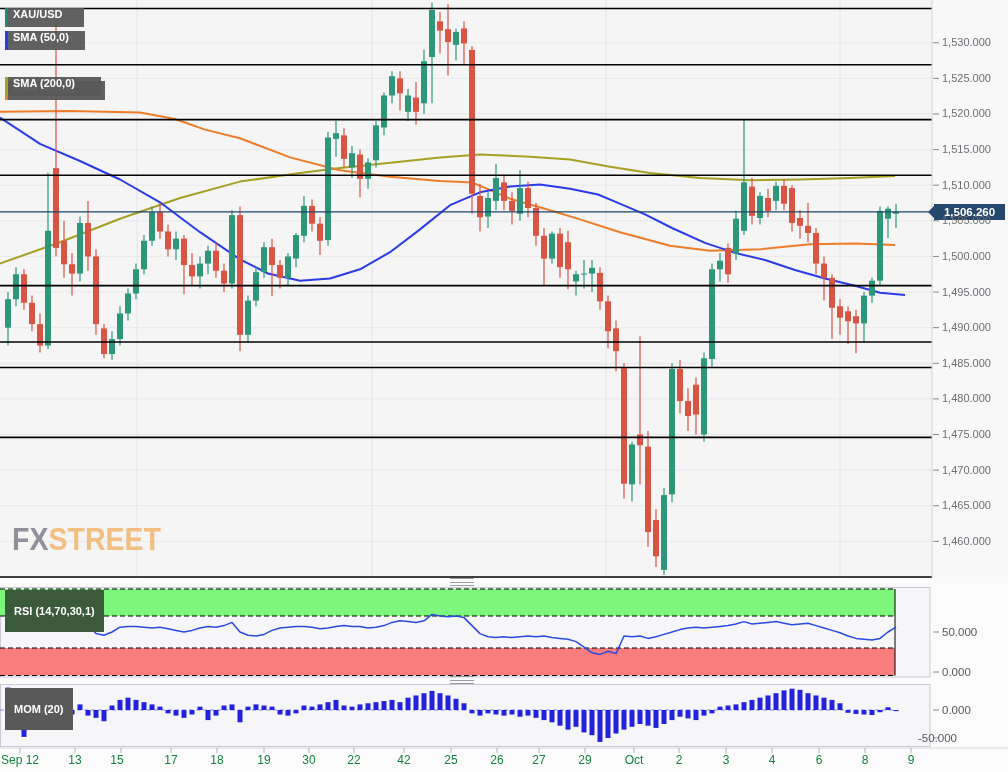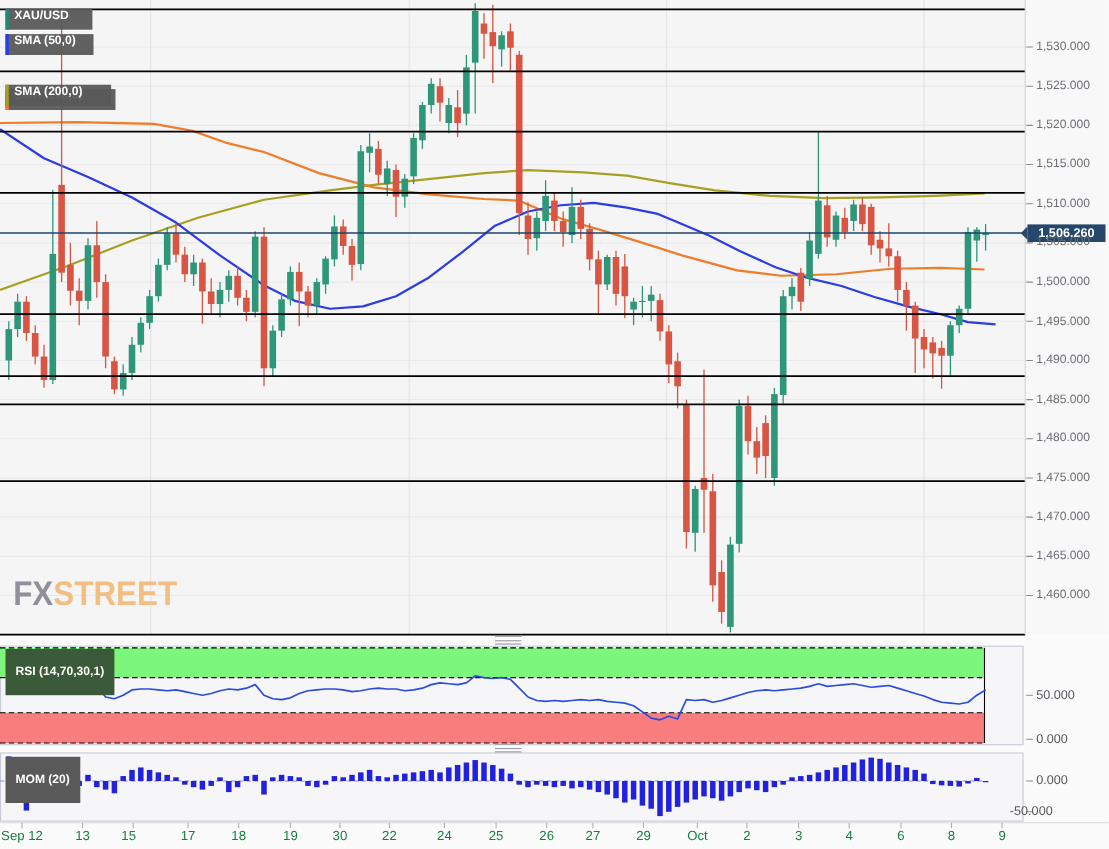--- a/index.html
+++ b/index.html
@@ -530,21 +530,21 @@
       <div class="sub-axis-label" style="left:942px;top:704px;">0.000</div>
       <div class="sub-axis-label" style="left:918px;top:732px;">-50.000</div>
       <div class="date-label" style="left:20px;">Sep 12</div>
       <div class="date-label" style="left:75px;">13</div>
       <div class="date-label" style="left:117px;">15</div>
       <div class="date-label" style="left:171px;">17</div>
       <div class="date-label" style="left:217px;">18</div>
       <div class="date-label" style="left:264px;">19</div>
       <div class="date-label" style="left:309px;">30</div>
       <div class="date-label" style="left:354px;">22</div>
-      <div class="date-label" style="left:404px;">24</div>
+      <div class="date-label" style="left:404px;">42</div>
       <div class="date-label" style="left:451px;">25</div>
       <div class="date-label" style="left:497px;">26</div>
       <div class="date-label" style="left:539px;">27</div>
       <div class="date-label" style="left:585px;">29</div>
       <div class="date-label" style="left:634px;">Oct</div>
       <div class="date-label" style="left:679px;">2</div>
       <div class="date-label" style="left:726px;">3</div>
       <div class="date-label" style="left:772px;">4</div>
       <div class="date-label" style="left:819px;">6</div>
       <div class="date-label" style="left:865px;">8</div>

